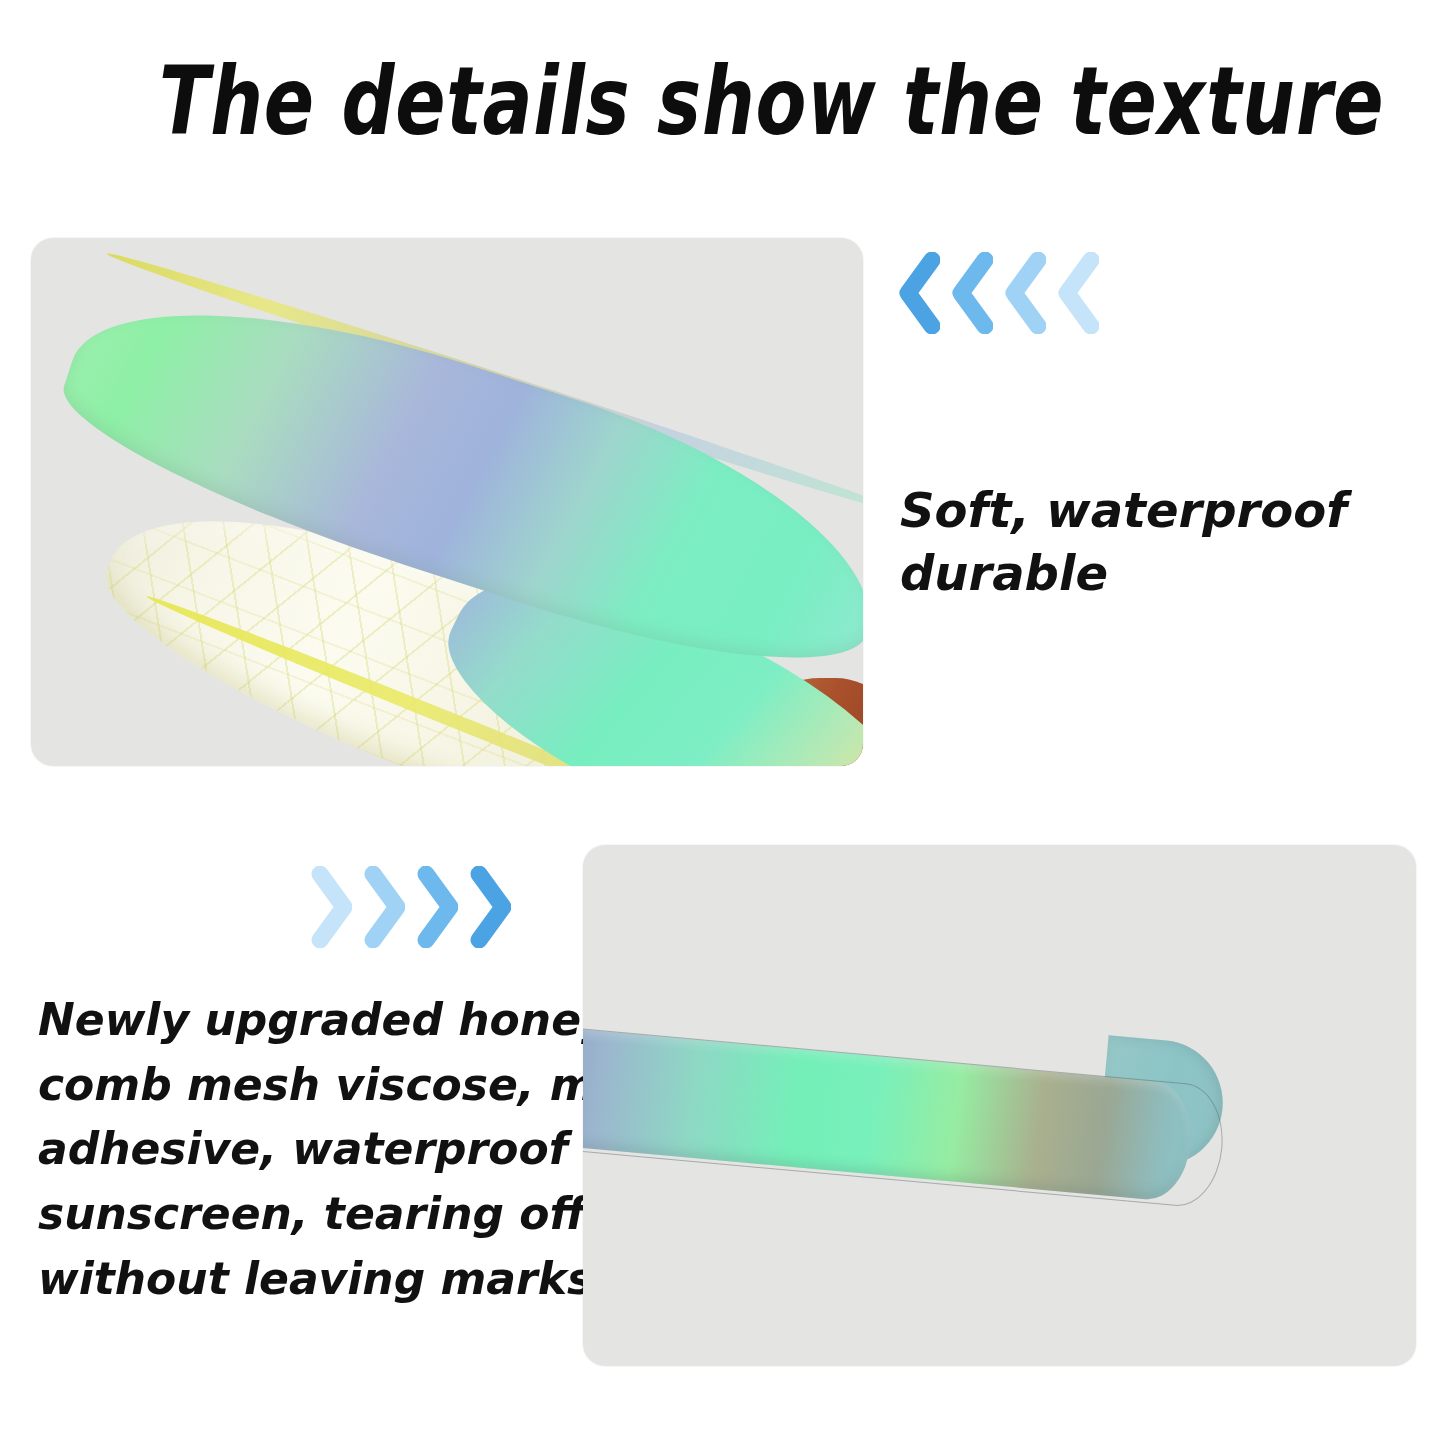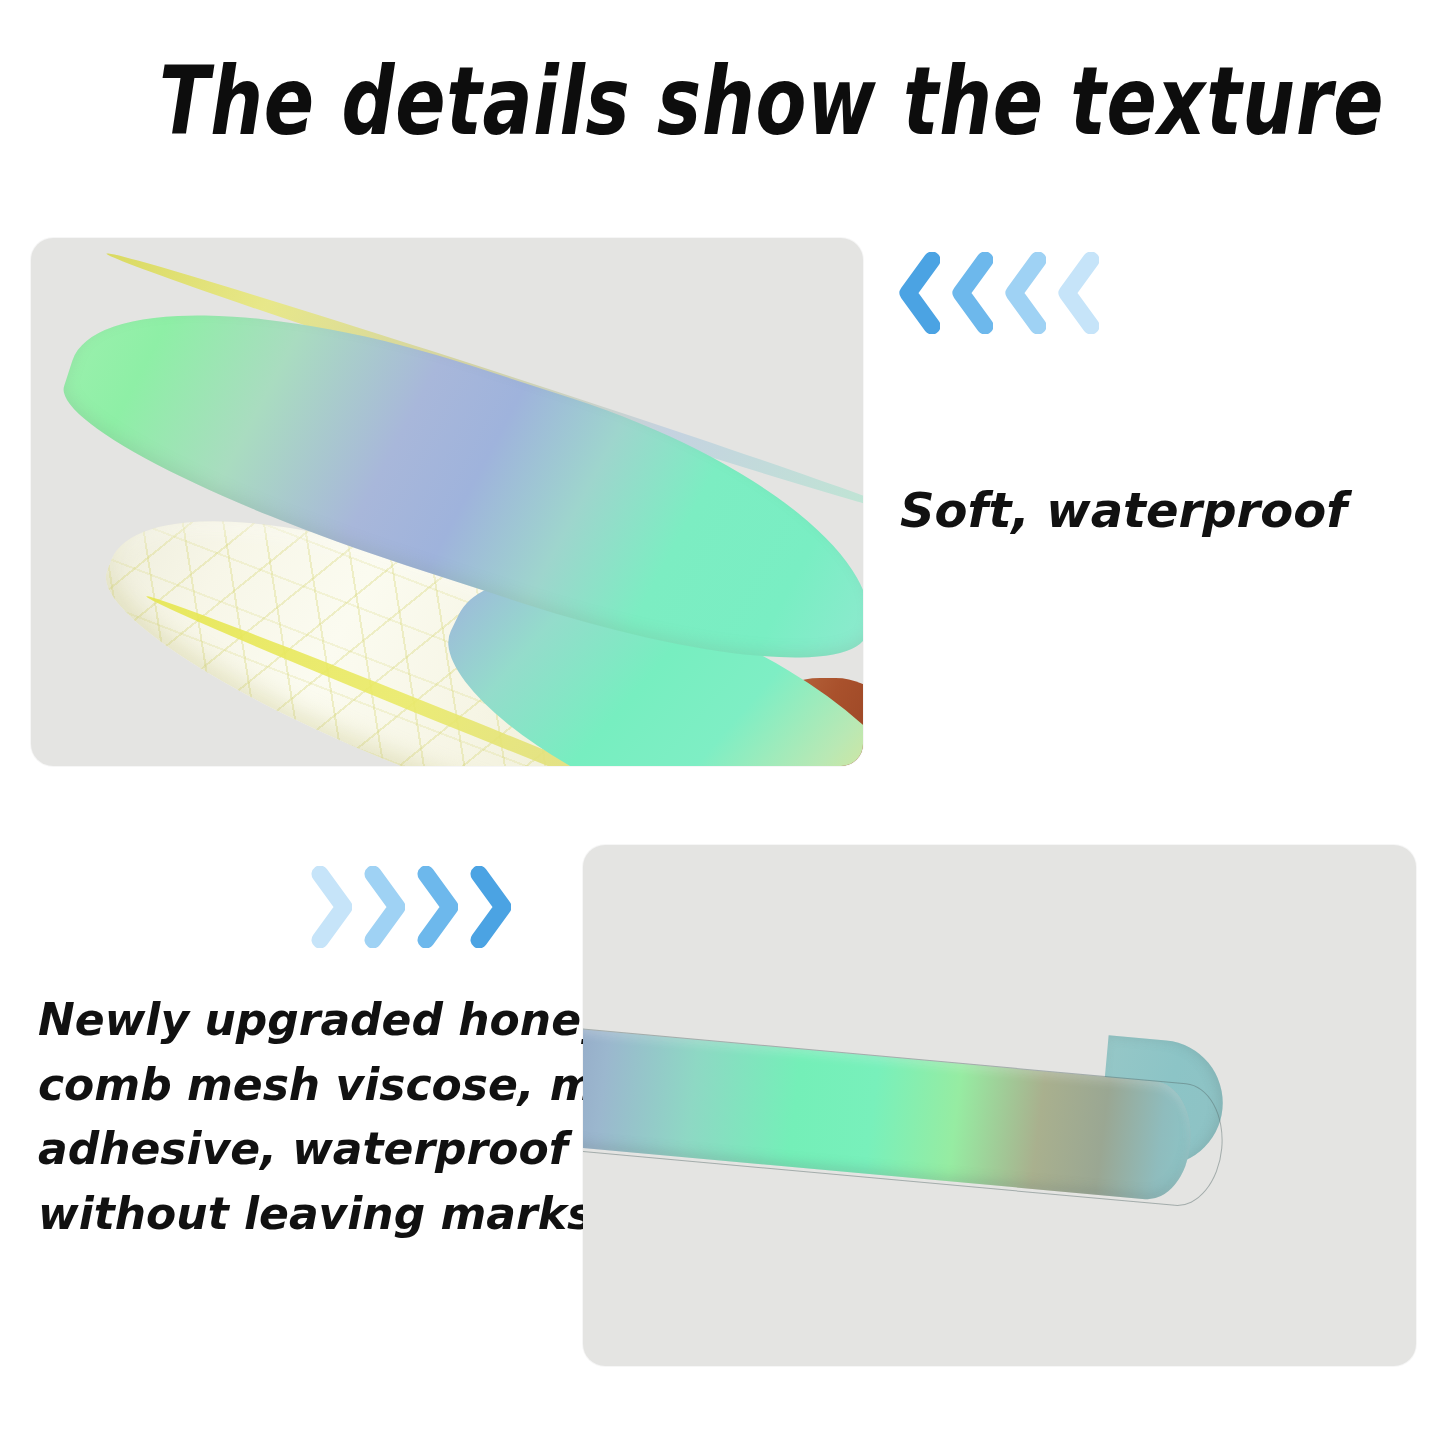--- a/index.html
+++ b/index.html
@@ -305,20 +305,21 @@
   <svg class="chevron" viewBox="0 0 44 82">
     <path d="M36 8 L12 41 L36 74" fill="none" stroke="#9fd2f4" stroke-width="17" stroke-linecap="round" stroke-linejoin="round"></path>
   </svg>
   <svg class="chevron" viewBox="0 0 44 82">
     <path d="M36 8 L12 41 L36 74" fill="none" stroke="#c6e4f9" stroke-width="17" stroke-linecap="round" stroke-linejoin="round"></path>
   </svg>
 </div>
 
 <div id="copy-right" class="body-copy">
   <span class="copy-line">Soft, waterproof</span>
+  <span class="copy-line">durable</span>
 </div>
 
 <div id="chevrons-right" class="chevron-group">
   <svg class="chevron" viewBox="0 0 44 82">
     <path d="M12 8 L36 41 L12 74" fill="none" stroke="#c6e4f9" stroke-width="17" stroke-linecap="round" stroke-linejoin="round"></path>
   </svg>
   <svg class="chevron" viewBox="0 0 44 82">
     <path d="M12 8 L36 41 L12 74" fill="none" stroke="#9fd2f4" stroke-width="17" stroke-linecap="round" stroke-linejoin="round"></path>
   </svg>
   <svg class="chevron" viewBox="0 0 44 82">
@@ -326,20 +327,21 @@
   </svg>
   <svg class="chevron" viewBox="0 0 44 82">
     <path d="M12 8 L36 41 L12 74" fill="none" stroke="#4ba3e3" stroke-width="17" stroke-linecap="round" stroke-linejoin="round"></path>
   </svg>
 </div>
 
 <div id="copy-left" class="body-copy">
   <span class="copy-line">Newly upgraded honey-</span>
   <span class="copy-line">comb mesh viscose, more</span>
   <span class="copy-line">adhesive, waterproof and</span>
+  <span class="copy-line">sunscreen, tearing off</span>
   <span class="copy-line">without leaving marks</span>
 </div>
 
 <div id="photo-card-bottom" class="photo-card">
   <div class="stage">
     <div id="strip-cap"></div>
     <div id="strip-body"></div>
     <div id="strip-outline"></div>
   </div>
 </div>

